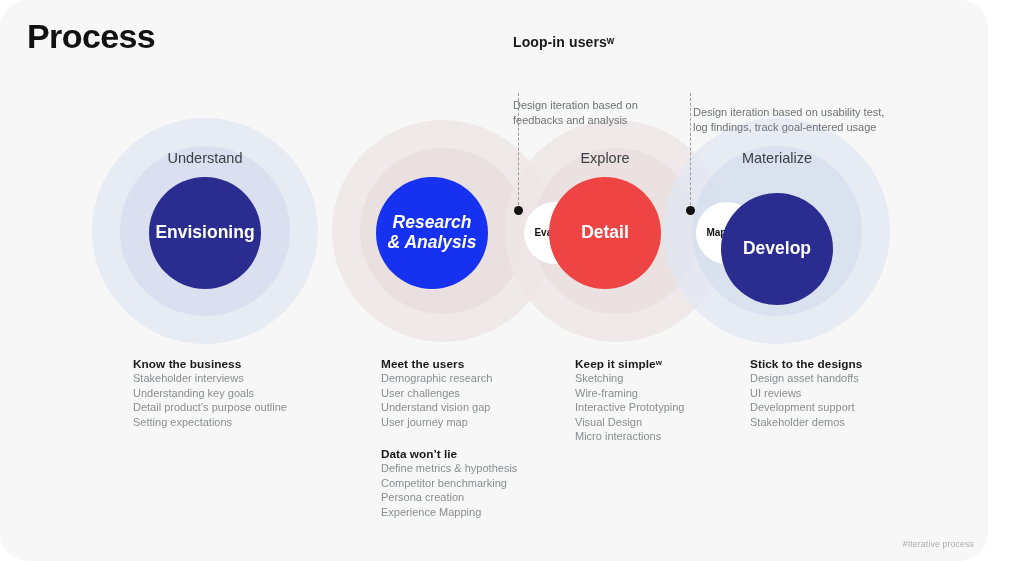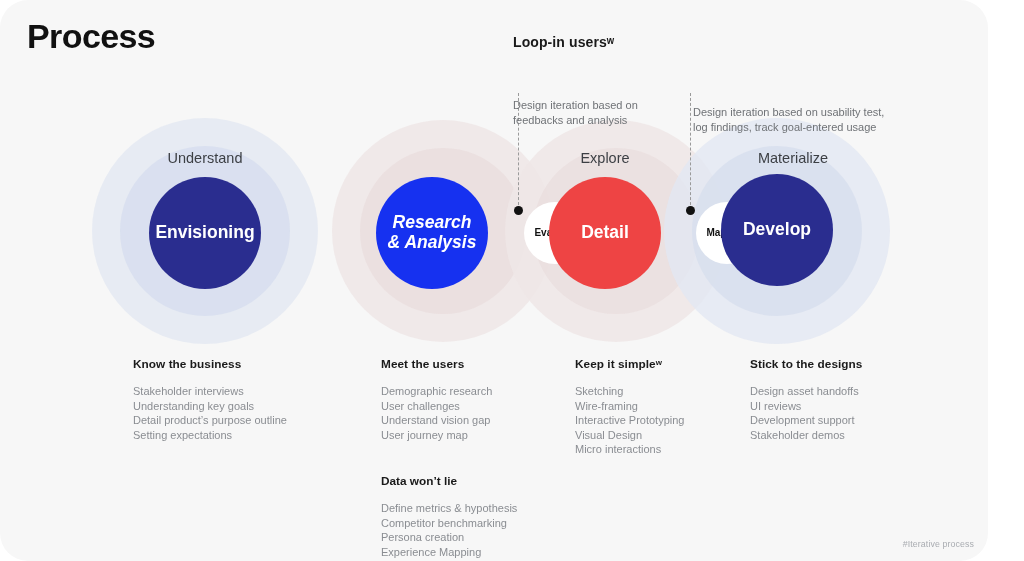--- a/index.html
+++ b/index.html
@@ -102,30 +102,30 @@
 
   
   .col { position: absolute; }
   .col-heading {
     font-size: 11.8px;
     font-weight: 700;
     color: #1a1a1a;
     letter-spacing: 0.05px;
     white-space: nowrap;
   }
-  .col-list { margin-top: 13px; }
+  .col-list { }
   .col-list li {
     list-style: none;
     font-size: 11px;
     line-height: 14.5px;
     color: #8a8d92;
     white-space: nowrap;
   }
   .col-subheading {
-    margin-top: 32px;
+    margin-top: 18px;
     font-size: 11.8px;
     font-weight: 700;
     color: #1a1a1a;
     white-space: nowrap;
   }
 
   
   .watermark {
     position: absolute;
     right: 14px; bottom: 12px;
@@ -156,21 +156,21 @@
     <div class="halo-inner" style="left:692px; top:146px; width:170px; height:170px; background:#D7DEEE; opacity:.8;"></div>
 
     <div class="connector" style="left:518px; top:93px; height:117px;"></div>
     <div class="connector-dot" style="left:514px; top:206px;"></div>
 
     <div class="connector" style="left:690px; top:93px; height:117px;"></div>
     <div class="connector-dot" style="left:686px; top:206px;"></div>
 
     <div class="phase-label" style="left:205px; top:150px;">Understand</div>
     <div class="phase-label" style="left:605px; top:150px;">Explore</div>
-    <div class="phase-label" style="left:777px; top:150px;margin-left:16px;">Materialize</div>
+    <div class="phase-label" style="left:777px; top:150px;">Materialize</div>
 
     <div class="core big" style="left:149px; top:177px; background:#2A2D8F;">
       <span>Envisioning</span>
     </div>
 
     <div class="core big" style="left:376px; top:177px; background:#1631F0;">
       <span class="multiline" style="white-space:pre-line;font-style:italic;">Research
 &amp; Analysis</span>
     </div>
 
@@ -179,21 +179,21 @@
     </div>
 
     <div class="core big" style="left:549px; top:177px; background:#EE4444;">
       <span>Detail</span>
     </div>
 
     <div class="core gate" style="left:660px; top:202px;">
       <span>Mapping</span>
     </div>
 
-    <div class="core big" style="left:721px; top:174px; background:#2A2D8F;">
+    <div class="core big" style="left:721px; top:193px; background:#2A2D8F;">
       <span>Develop</span>
     </div>
   </div>
 
   <div class="callout" id="callout-loopin">
     <div class="callout-title">Loop-in usersʷ</div>
     <div class="callout-body">Design iteration based on
 feedbacks and analysis</div>
   </div>
 

